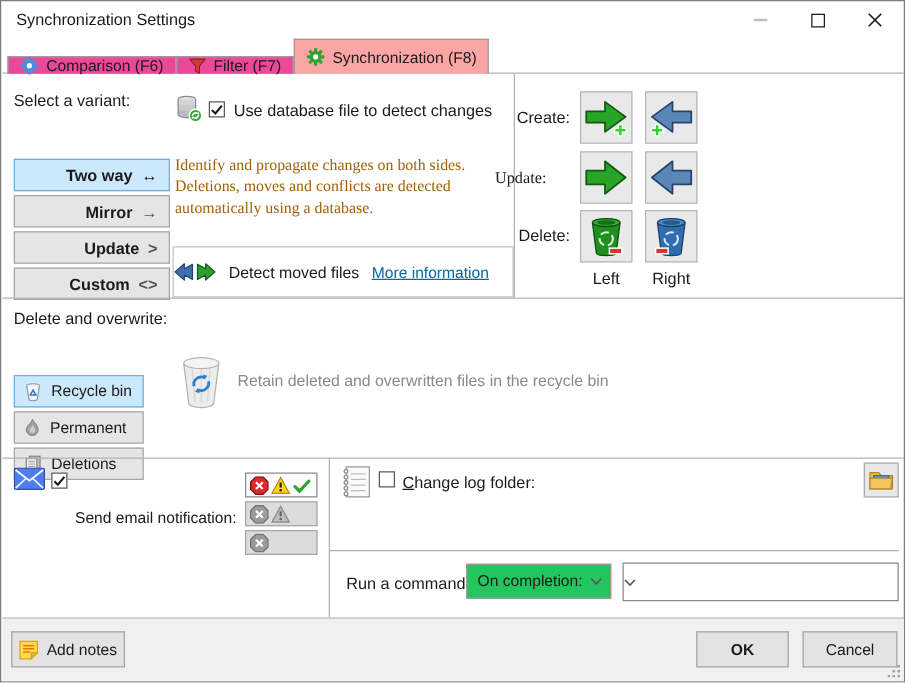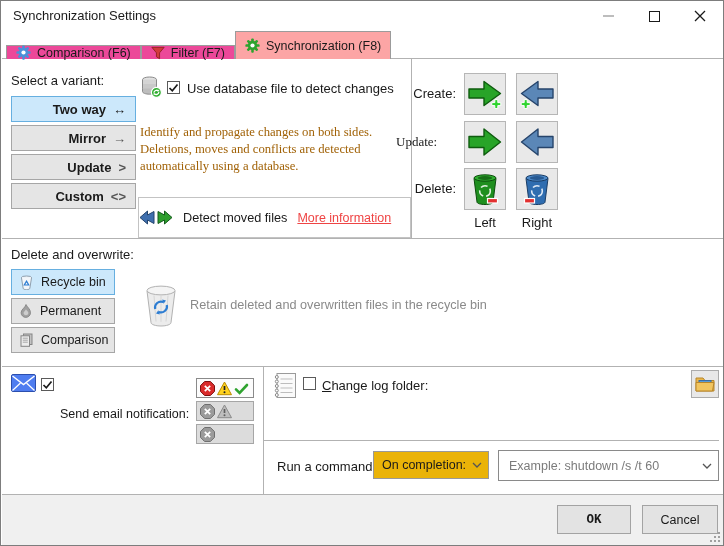--- a/index.html
+++ b/index.html
@@ -22,43 +22,43 @@
   .winbtn{width:46px;height:30px;display:flex;align-items:center;justify-content:center;}
 
   
   .tabstrip{left:5px;top:30px;display:flex;align-items:flex-end;z-index:3;}
   .tab{display:flex;align-items:center;gap:6px;padding:0 9px;height:14px;
        background:#ec4899;border:1px solid #9b9b9b;border-bottom:none;
        font-size:12.5px;cursor:default;}
   .tab.active{height:28px;background:#fca5a5;z-index:4;position:relative;}
 
   
-  .gbtn{background:#e5e5e5;border:1px solid #a6a6a6;display:flex;align-items:center;}
+  .gbtn{background:#e5e5e5;border:1px solid #a6a6a6;display:flex;align-items:center;margin-top:31px;}
   .gbtn.sel{background:#cce8fb;border:1px solid #66afe0;}
   .vbtn{justify-content:flex-end;padding-right:9px;gap:7px;font-weight:bold;font-size:13px;}
   .dbtn{padding-left:8px;gap:8px;font-size:12.5px;}
   .abtn{width:42px;height:42px;background:#e9e9e9;border:1px solid #b6b6b6;
         display:flex;align-items:center;justify-content:center;}
   .nbtn{width:58px;height:20px;display:flex;align-items:center;gap:2px;padding-left:3px;
         background:#dcdcdc;border:1px solid #a6a6a6;}
   .nbtn.sel{background:#fcfcfc;border:1px solid #8a8a8a;}
 
   
   .cb{width:13px;height:13px;background:#fff;border:1px solid #5a5a5a;
       display:flex;align-items:center;justify-content:center;}
 
   
   .dd{display:flex;align-items:center;background:#fff;border:1px solid #767676;}
   .dd .val{flex:1;padding-left:8px;font-size:12.5px;white-space:nowrap;overflow:hidden;}
   .dd .chev{margin-right:6px;flex:none;display:flex;}
   .dd.disabled{background:#efefef;border-color:#c9c9c9;}
   .dd.disabled .val{color:#6f6f6f;}
-  .dd.graybg{background:#eab308;border-color:#999;}
-
-  .link{color:#ef4444;text-decoration:underline;cursor:pointer;font-size:12.5px;text-align:right;}
+  .dd.graybg{background:#22c55e;border-color:#999;}
+
+  .link{color:#0369a1;text-decoration:underline;cursor:pointer;font-size:12.5px;text-align:right;}
 
   .mvbox{left:137px;top:196px;width:273px;height:41px;border:1px solid #c3c3c3;
          display:flex;align-items:center;gap:10px;}
 
   .fbtn{background:#e8e8e8;border:1px solid #ababab;display:flex;align-items:center;justify-content:center;}
   .footerbg{left:1px;top:494px;width:722px;height:51px;background:#f0f0f0;}
   .footbtn{display:flex;align-items:center;justify-content:center;background:#e3e3e3;border:1px solid #a3a3a3;font-size:12.5px;}
 </style>
 </head>
 <body>
@@ -229,21 +229,21 @@
       <path d="M6 5.2c.5 1.4 2.4 2.2 2.4 4.1a2.5 2.5 0 0 1-4.9 0C3.5 7.5 5.5 6.8 6 5.2z" fill="#cdcdcd"></path>
     </svg>
     <span class="lbl">Permanent</span>
   </div>
   <div class="abs gbtn dbtn" style="left:10px;top:326px;width:104px;height:26px;">
     <svg width="13" height="14" viewBox="0 0 13 14">
       <rect x="3.5" y="1" width="8.5" height="10.5" fill="#c3c3c3" stroke="#858585"></rect>
       <rect x="1" y="2.8" width="8.5" height="10.5" fill="#ececec" stroke="#858585"></rect>
       <path d="M2.8 5.2h5M2.8 7.2h5M2.8 9.2h5" stroke="#9e9e9e" stroke-width=".9"></path>
     </svg>
-    <span class="lbl">Comparison</span>
+    <span class="lbl">Deletions</span>
   </div>
 
   <svg class="abs" style="left:141px;top:283px;" width="38" height="44" viewBox="0 0 38 44">
     <path d="M5 7l4 31.5c0 2 4.5 3.5 10 3.5s10-1.5 10-3.5L33 7z" fill="#ececec" stroke="#b2b2b2"></path>
     <ellipse cx="19" cy="6.5" rx="14" ry="4.4" fill="#f4f4f4" stroke="#b2b2b2"></ellipse>
     <path d="M12 11.5l2 26M19 11.8v26M26 11.5l-2 26" stroke="#d6d6d6" fill="none"></path>
     <path d="M13.2 25a6 6 0 0 1 8.2-6.9" stroke="#2d7dd2" stroke-width="2.2" fill="none"></path>
     <path d="M20.2 15.5l3.8 1.1-2.4 3.1z" fill="#2d7dd2"></path>
     <path d="M24.8 21a6 6 0 0 1-8.2 6.9" stroke="#2d7dd2" stroke-width="2.2" fill="none"></path>
     <path d="M17.8 30.5L14 29.4l2.4-3.1z" fill="#2d7dd2"></path>
@@ -327,32 +327,39 @@
   <div class="abs lbl" style="left:276px;top:458px;">Run a command:</div>
   <div class="abs dd graybg" style="left:372px;top:450px;width:116px;height:28px;">
     <span class="val">On completion:</span>
     <span class="chev">
       <svg width="10" height="6" viewBox="0 0 10 6">
           <path d="M1 1l4 4 4-4" stroke="#555" stroke-width="1.3" fill="none"></path>
         </svg>
     </span>
   </div>
   <div class="abs dd" style="left:497px;top:449px;width:221px;height:31px;border-color:#8a8a8a;">
-    <span class="val" style="color:#7b7b7b;padding-left:10px;">Example: shutdown /s /t 60</span>
     <span class="chev">
       <svg width="10" height="6" viewBox="0 0 10 6">
           <path d="M1 1l4 4 4-4" stroke="#555" stroke-width="1.3" fill="none"></path>
         </svg>
     </span>
   </div>
 
   <div class="divh" style="left:1px;top:493px;width:722px;"></div>
   <div class="abs footerbg"></div>
 
-  <div class="abs footbtn" style="left:556px;top:504px;width:74px;height:29px;font-weight:bold;font-family:Liberation Mono, monospace;">
+  <div class="abs footbtn" style="left:8px;top:504px;width:91px;height:29px;gap:6px;">
+    <svg width="16" height="16" viewBox="0 0 16 16">
+      <path d="M1 1h14v9l-5 5H1z" fill="#ffd952" stroke="#d9a514"></path>
+      <path d="M15 10l-5 5v-5z" fill="#e8b832" stroke="#d9a514"></path>
+      <path d="M3.5 4.5h9M3.5 7h9M3.5 9.5h5.5" stroke="#e07b00" stroke-width="1.2"></path>
+    </svg>
+    <span class="lbl">Add notes</span>
+  </div>
+  <div class="abs footbtn" style="left:556px;top:504px;width:74px;height:29px;font-weight:bold;">
     <span>OK</span>
   </div>
   <div class="abs footbtn" style="left:641px;top:504px;width:76px;height:29px;">
     <span>Cancel</span>
   </div>
 
   <svg class="abs" style="right:3px;bottom:3px;" width="10" height="10" viewBox="0 0 10 10">
     <g fill="#9f9f9f">
         <rect x="8" y="0" width="2" height="2"></rect>
         <rect x="4" y="4" width="2" height="2"></rect>

